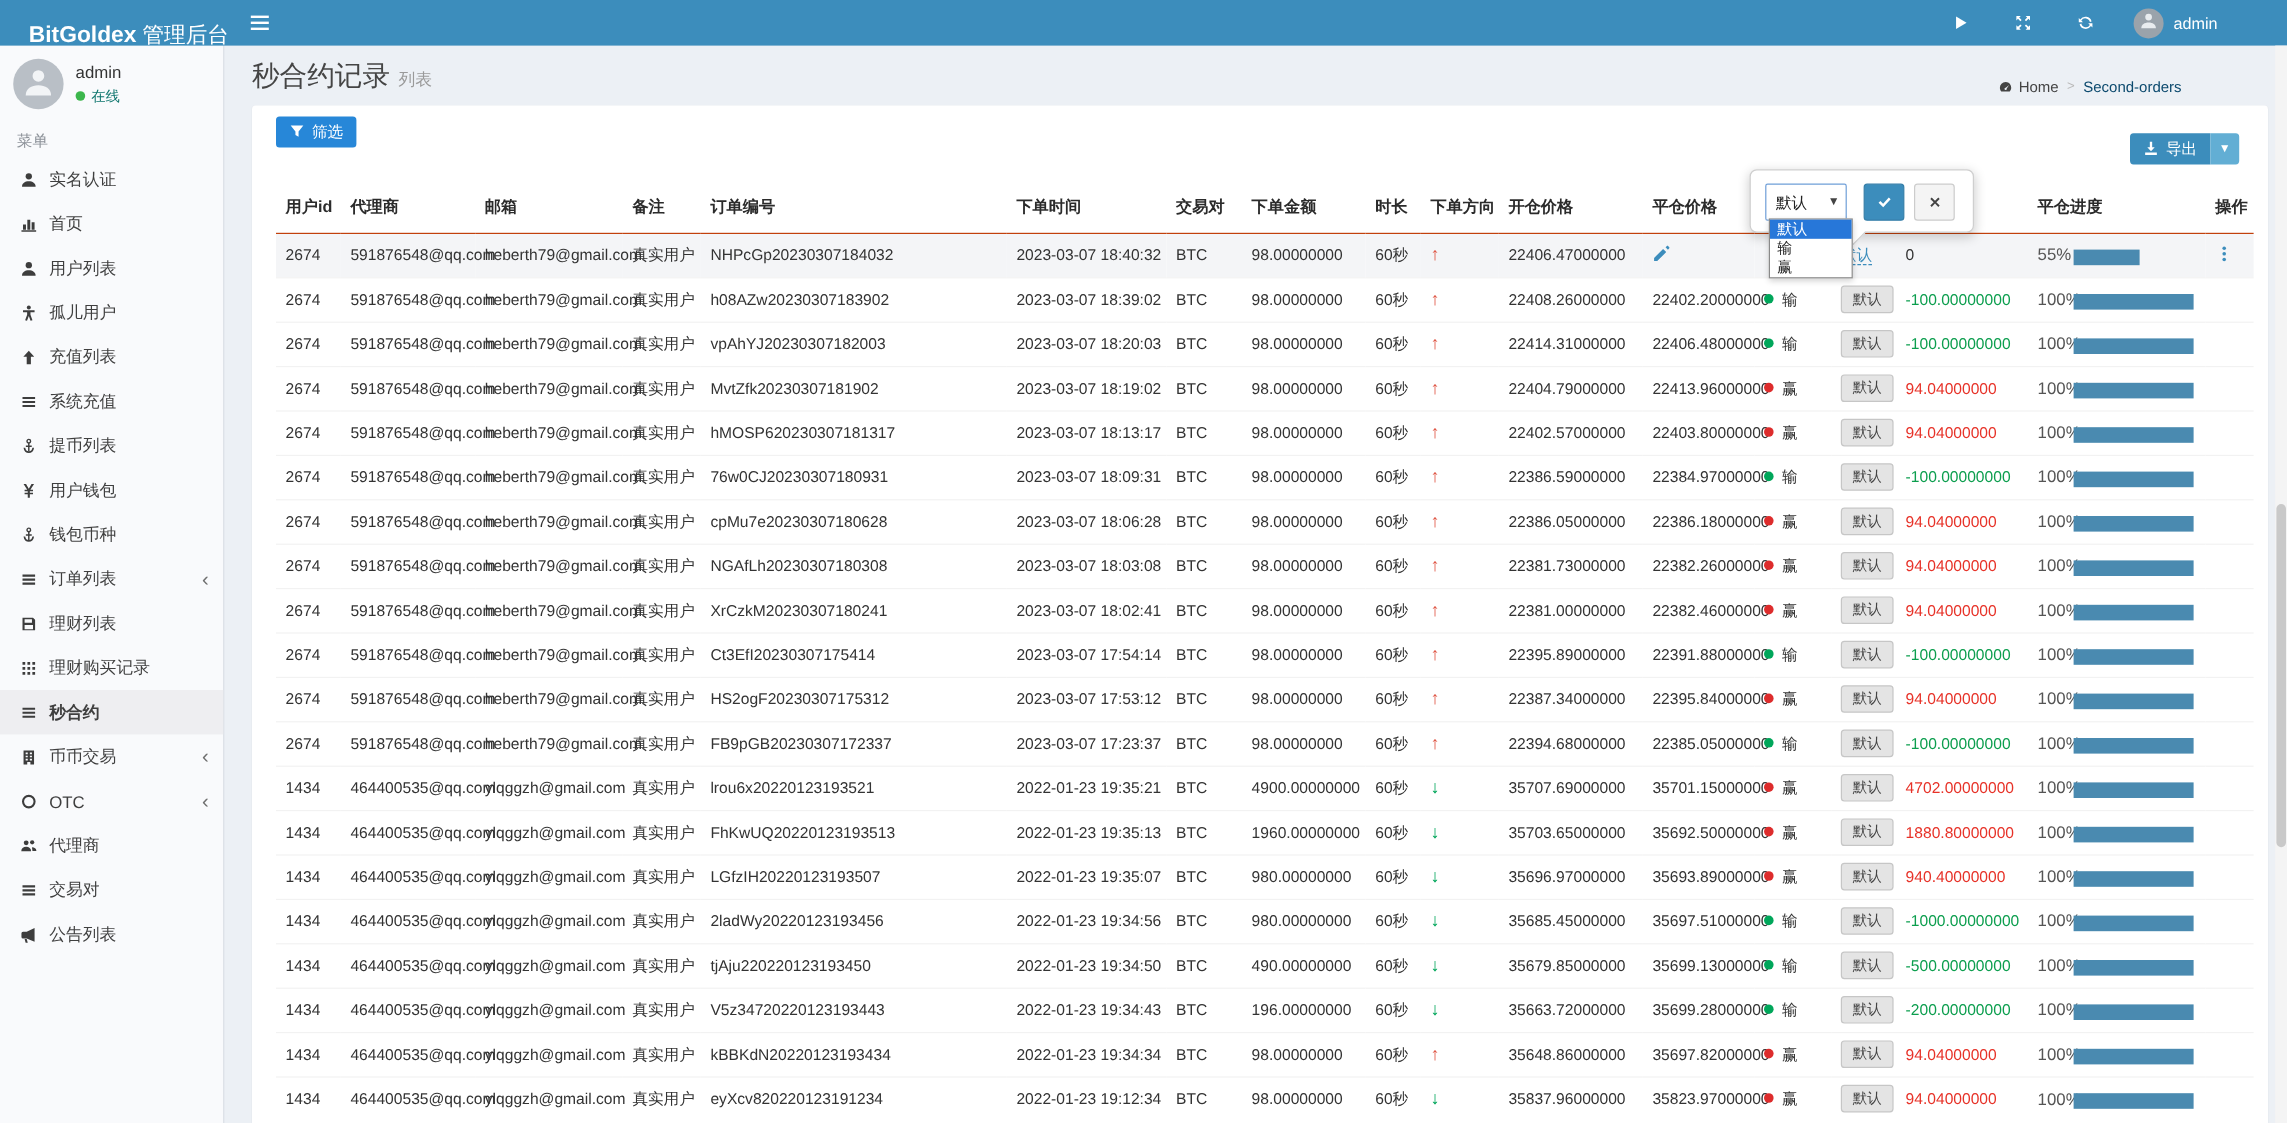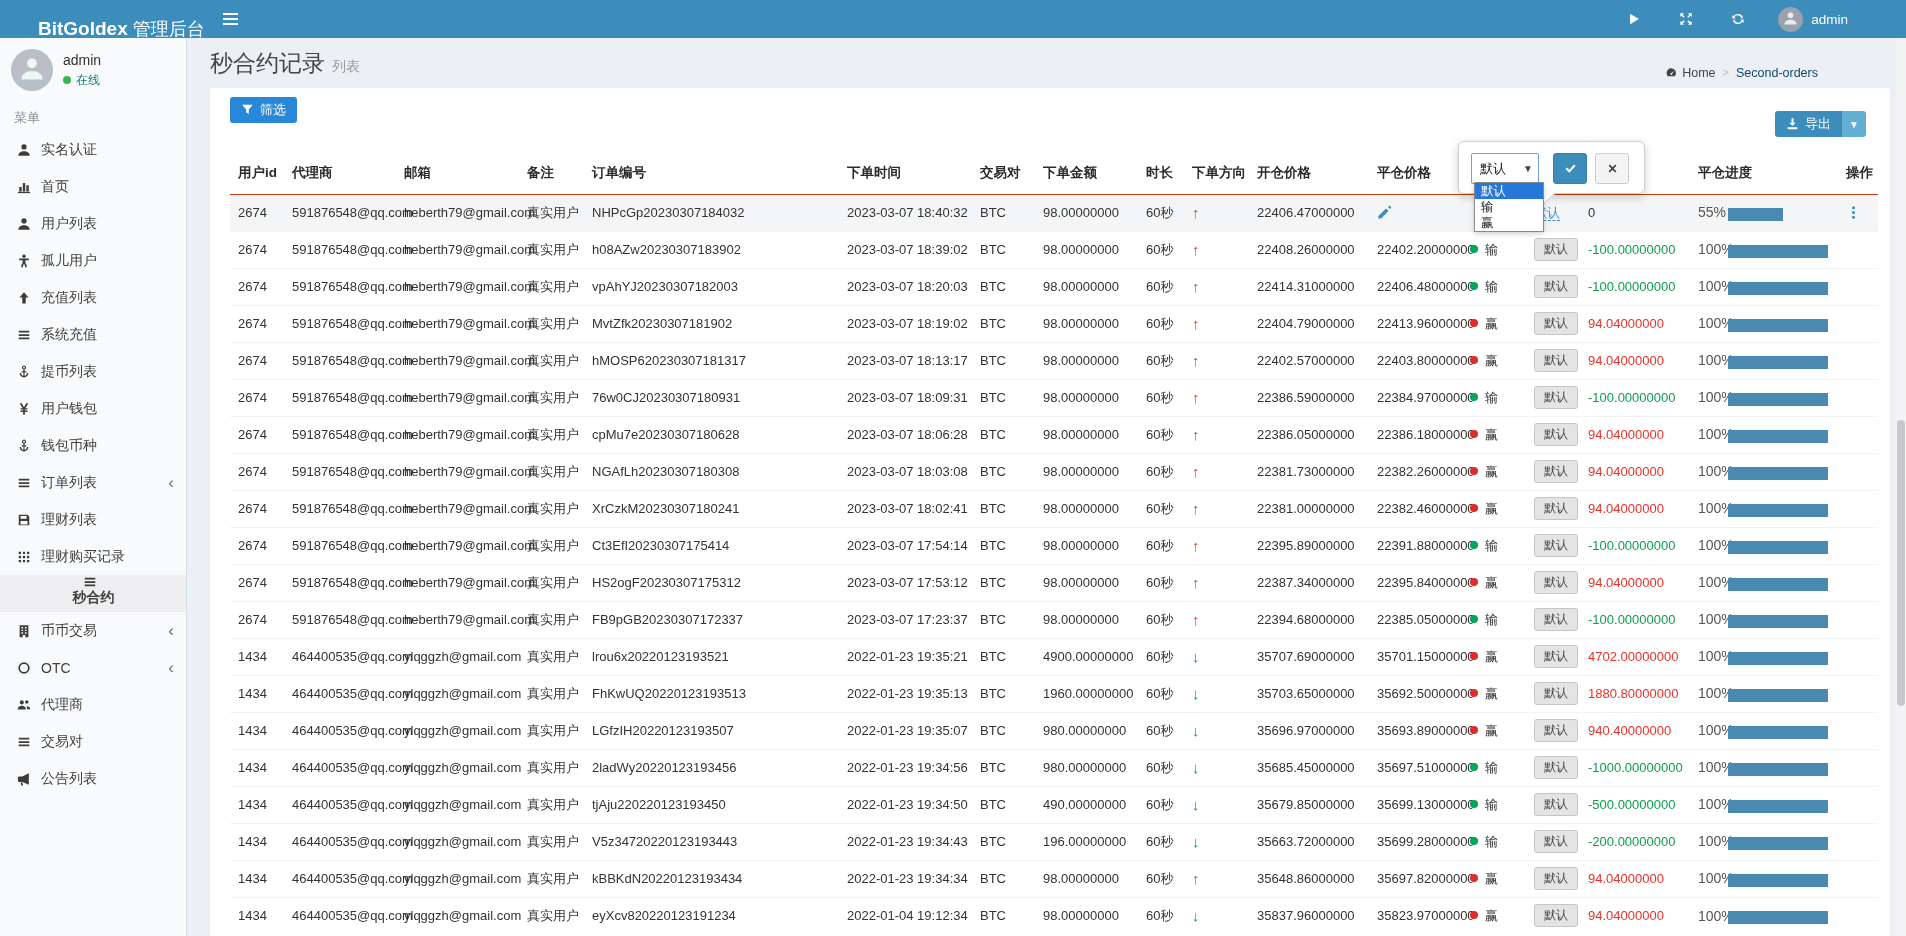--- a/index.html
+++ b/index.html
@@ -2,41 +2,41 @@
 <html style="--brand: #3c8dbc; --content-bg: #ecf0f5; --filter-btn: #2787d8; --export-btn: #3c8dbc; --up-red: #dd4b39; --down-green: #00a65a; --win-dot: #dd2c2c; --lose-dot: #00a65a; --pnl-pos: #e73228; --pnl-neg: #0c9e4e; --progress-bar: #4a8ab0; --select-highlight: #2777d9;"><head>
 <meta charset="utf-8">
 <style>
   * { margin:0; padding:0; box-sizing:border-box; }
   html,body { width:1906px; height:936px; overflow:hidden; }
   body { font-family:"Liberation Sans","DejaVu Sans",sans-serif; background:#ecf0f5; color:#333; position:relative; }
   svg { width:1em; height:1em; fill:currentColor; display:inline-block; vertical-align:-0.12em; }
 
   
   .navbar { height:38px; background:var(--brand,#3c8dbc); display:flex; align-items:center; color:#fff; position:relative; z-index:20; }
-  .brand { min-width:170px; padding-left:38px; font-size:18px; white-space:nowrap;margin-top:20px; }
+  .brand { min-width:170px; padding-left:24px; font-size:18px; white-space:nowrap;margin-top:20px; }
   .brand b { font-weight:700; font-size:19px; }
   .hamburger { margin-left:18px; width:40px; height:38px; display:flex; flex-direction:column; justify-content:center; gap:3px; cursor:pointer; }
   .hamburger i { width:15px; height:2px; background:#fff; display:block; }
   .nav-right { margin-left:auto; display:flex; align-items:center; padding-right:58px; }
   .nav-ic { font-size:14px; color:#fff; padding:0 19px; cursor:pointer; line-height:38px; }
   .user-menu { display:flex; align-items:center; gap:8px; margin-left:14px; cursor:pointer; }
   .avatar-sm { width:25px; height:25px; border-radius:50%; background:#9aa3ab; display:flex; align-items:center; justify-content:center; color:#e8ecef; font-size:15px; overflow:hidden; }
   .user-menu span.uname { font-size:13.5px; }
 
   
   .sidebar { position:absolute; top:38px; left:0; width:187px; height:898px; background:#f9fafc; border-right:1px solid #d8dce3; z-index:10; }
   .user-panel { display:flex; align-items:center; gap:10px; padding:11px 10px 10px 11px; }
   .avatar-lg { width:42px; height:42px; border-radius:50%; background:#b9bfc6; display:flex; align-items:center; justify-content:center; color:#f2f4f6; font-size:26px; overflow:hidden; }
   .user-meta .nm { font-size:14px; color:#333; margin-bottom:4px; }
   .user-meta .st { font-size:12px; color:#0f766e; display:flex; align-items:center; gap:5px; }
   .user-meta .st i { width:8px; height:8px; border-radius:50%; background:#3cb64c; display:inline-block; }
   .menu-label { padding:8px 14px 4px; font-size:13px; color:#8d9299; }
   .menu { list-style:none; }
   .menu a { display:flex; align-items:center; height:37px; padding:0 12px 0 13px; color:#3f3f3f; font-size:14px; text-decoration:none; cursor:pointer; }
-  .menu a.active { background:#eeeef1; font-weight:700;flex-direction:column; }
+  .menu a.active { background:#eeeef1; font-weight:700; }
   .s-icon { width:21px; margin-right:7px; font-size:14px; color:#3d3d3d; display:flex; justify-content:center; }
   .chev { margin-left:auto; color:#6f6f6f; font-size:17px; line-height:1; font-weight:400; }
 
   
   .content { position:absolute; top:38px; left:187px; right:0; bottom:0; }
   .content-header { position:relative; height:50px; }
   .page-title { position:absolute; left:23px; top:10px; font-size:23px; font-weight:500; color:#454545; }
   .page-title small { font-size:14px; color:#9a9a9a; font-weight:400; margin-left:7px; }
   .breadcrumb { position:absolute; top:28px; right:88px; font-size:12.5px; color:#555; display:flex; align-items:flex-start; gap:7px; }
   .breadcrumb .bc-home { display:flex; align-items:center; gap:5px; color:#444; cursor:pointer; }
@@ -786,21 +786,21 @@
             <td><span class="pnl-pos">94.04000000</span></td>
             <td><span class="pct">100%</span><span class="pbar"><i style="width:100%"></i></span></td>
             <td></td>
           </tr>
           <tr>
             <td>1434</td>
             <td>464400535@qq.com</td>
             <td>ylqggzh@gmail.com</td>
             <td>真实用户</td>
             <td>eyXcv820220123191234</td>
-            <td>2022-01-04 19:12:34</td>
+            <td>2022-01-23 19:12:34</td>
             <td>BTC</td>
             <td>98.00000000</td>
             <td>60秒</td>
             <td><span class="dir down">↓</span></td>
             <td>35837.96000000</td>
             <td>35823.97000000</td>
             <td><span class="dot win"></span><span>赢</span></td>
             <td><span class="badge-default">默认</span></td>
             <td><span class="pnl-pos">94.04000000</span></td>
             <td><span class="pct">100%</span><span class="pbar"><i style="width:100%"></i></span></td>

